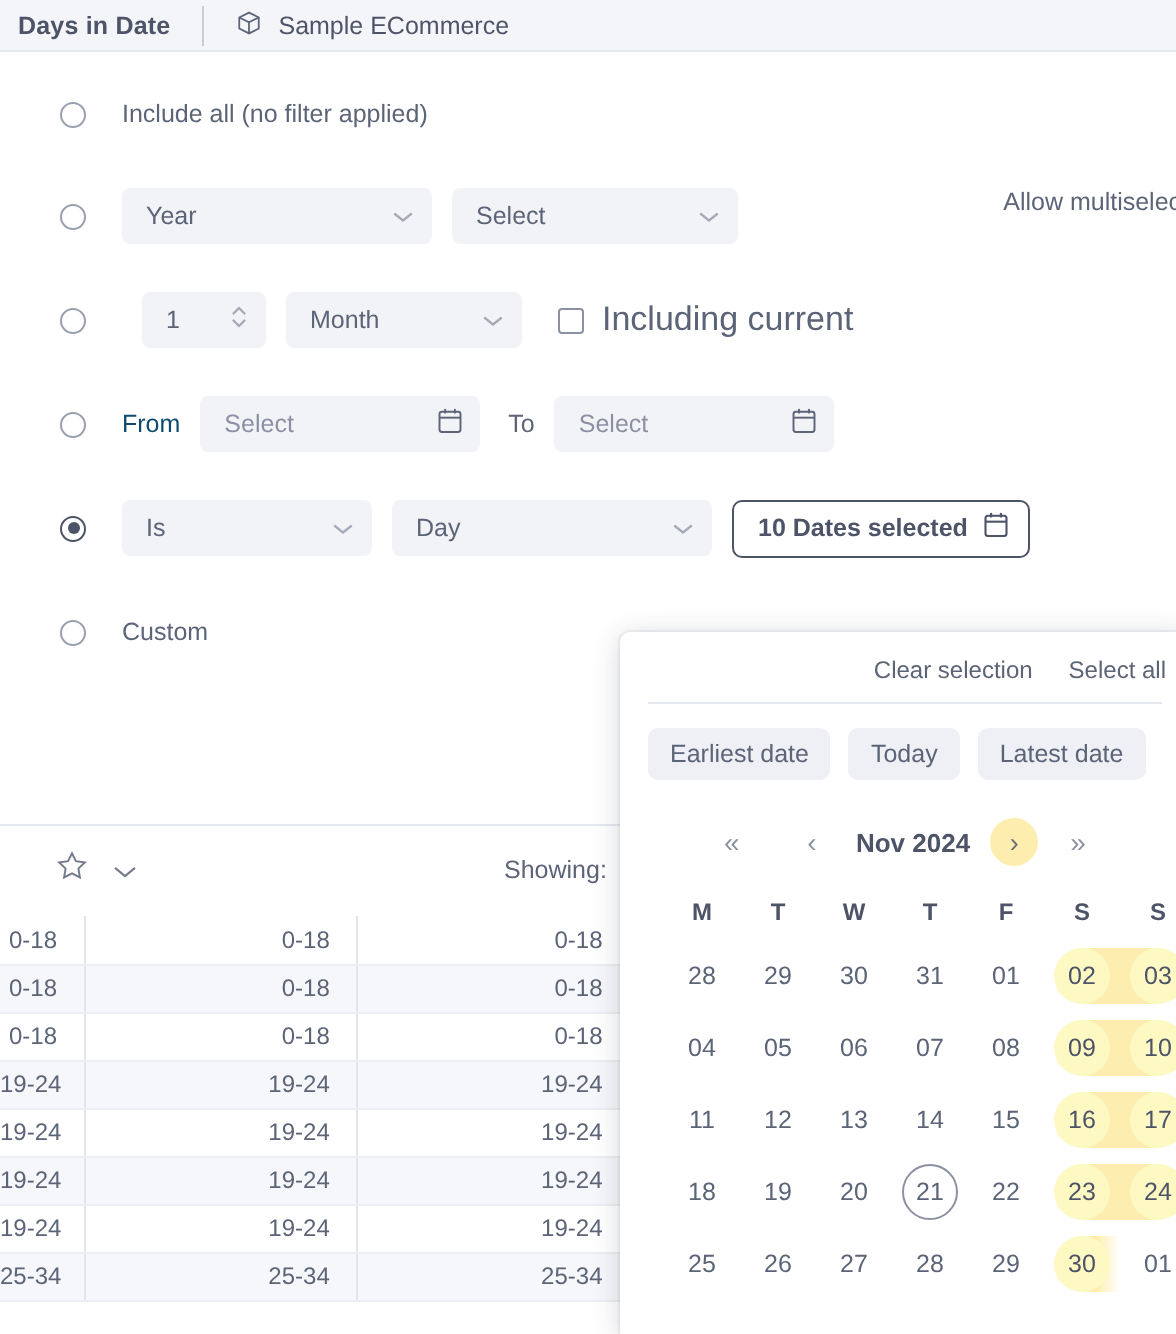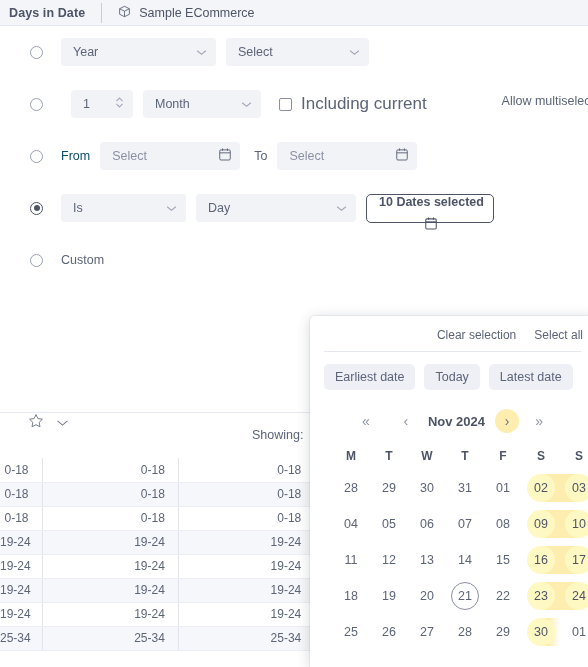--- a/index.html
+++ b/index.html
@@ -103,41 +103,40 @@
 
   .dates-btn {
     height: 29px;
     border: 1.4px solid #4d5467;
     border-radius: 5px;
     background: #fff;
     display: flex; align-items: center; gap: 7px;
     padding: 0 9px 0 12px;
     font-size: 12.5px; font-weight: bold; color: #4d5467;
     margin-left: 10px;
-    flex-direction: column;
   }
 
   .allow-multi {
     position: absolute;
     right: -6px; top: 68px;
     font-size: 12.5px; color: #5c6478;
     white-space: nowrap;
   }
 
   
   .table-wrap {
     position: absolute;
     left: 0; top: 412px; width: 588px; height: 255px;
     border-top: 1px solid #e6e8ef;
     background: #fff;
     overflow: hidden;
   }
   .table-toolbar {
     height: 45px;
-    display: flex; align-items: flex-start;
+    display: flex; align-items: center;
     padding-left: 28px;
     gap: 12px;
     position: relative;
   }
   .star-icon, .caret-icon { opacity: .85; }
   .showing {
     position: absolute; left: 252px; top: 15px;
     font-size: 12.5px; color: #5c6478; white-space: nowrap;
   }
   table { border-collapse: collapse; width: 100%; table-layout: fixed; }
@@ -251,20 +250,24 @@
           <path d="M2 4.6 8 7.6l6-3"></path>
             <path d="M8 7.6v6.8"></path>
         </svg>
       </span>
       <span>Sample ECommerce</span>
     </span>
   </div>
 
   <div class="filter-body">
 
+    <div class="row first">
+      <span class="radio"></span>
+      <span class="row-label">Include all (no filter applied)</span>
+    </div>
 
     <div class="row">
       <span class="radio"></span>
       <div class="select sel-year">
         <span>Year</span>
         <span class="chev">
           <svg width="11" height="7" viewBox="0 0 12 8" fill="none" stroke="#8b91a3" stroke-width="1.3">
               <path d="M1 2l5 4 5-4"></path>
             </svg>
         </span>

